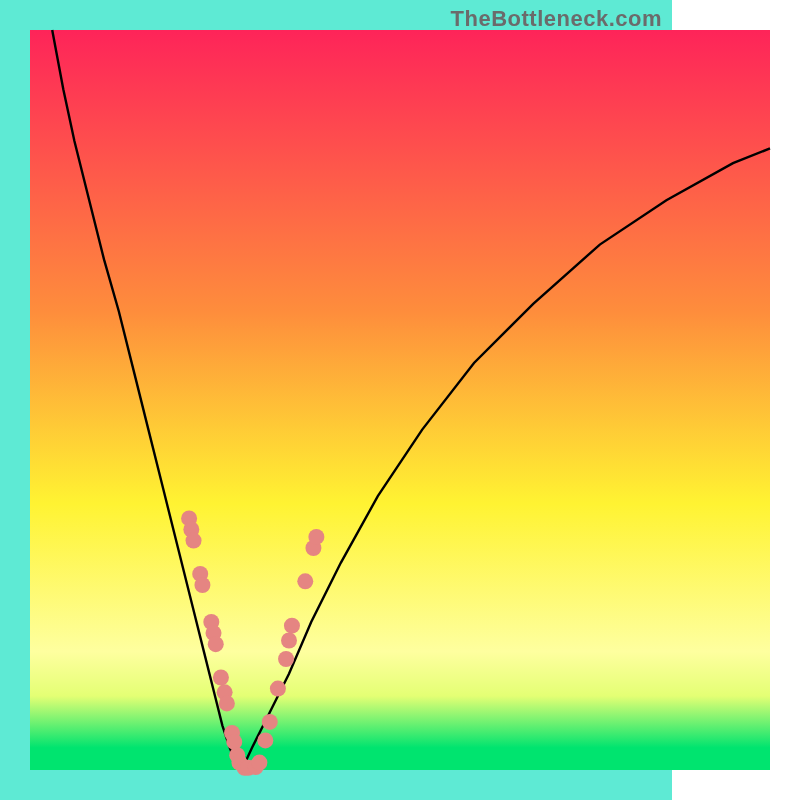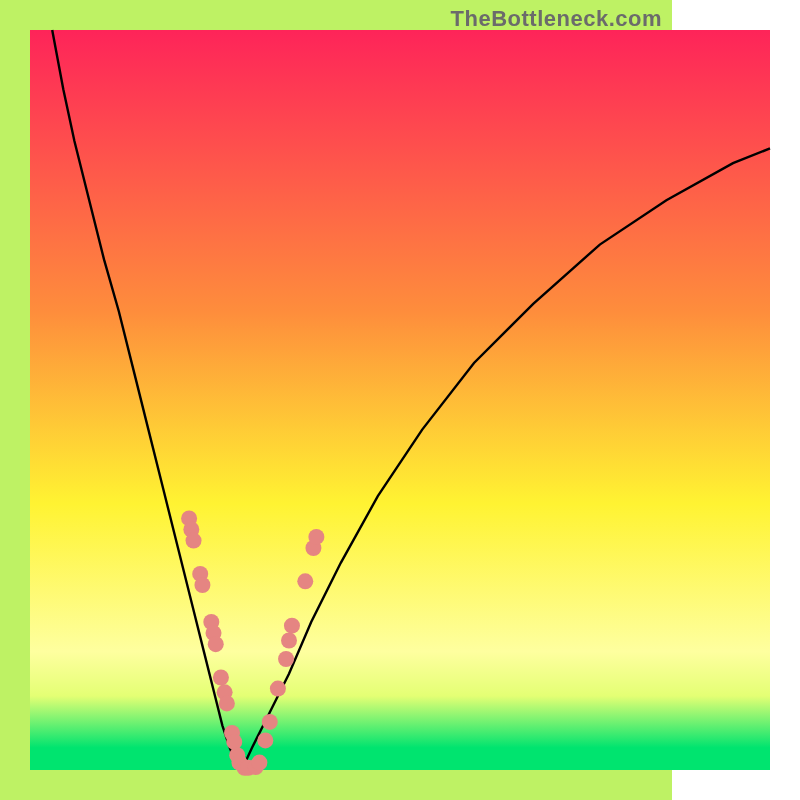--- a/index.html
+++ b/index.html
@@ -7,21 +7,21 @@
     padding: 0;
     width: 800px;
     height: 800px;
     overflow: hidden;
     font-family: Arial, Helvetica, sans-serif;
   }
   #chart-root {
     position: relative;
     width: 672px;
     height: 800px;
-    background: #bef264;
+    background: #5eead4;
   }
   #watermark {
     position: absolute;
     top: 6px;
     right: 10px;
     font-size: 22px;
     font-weight: 600;
     color: #6b6b6b;
     letter-spacing: 0.5px;
     z-index: 20;

